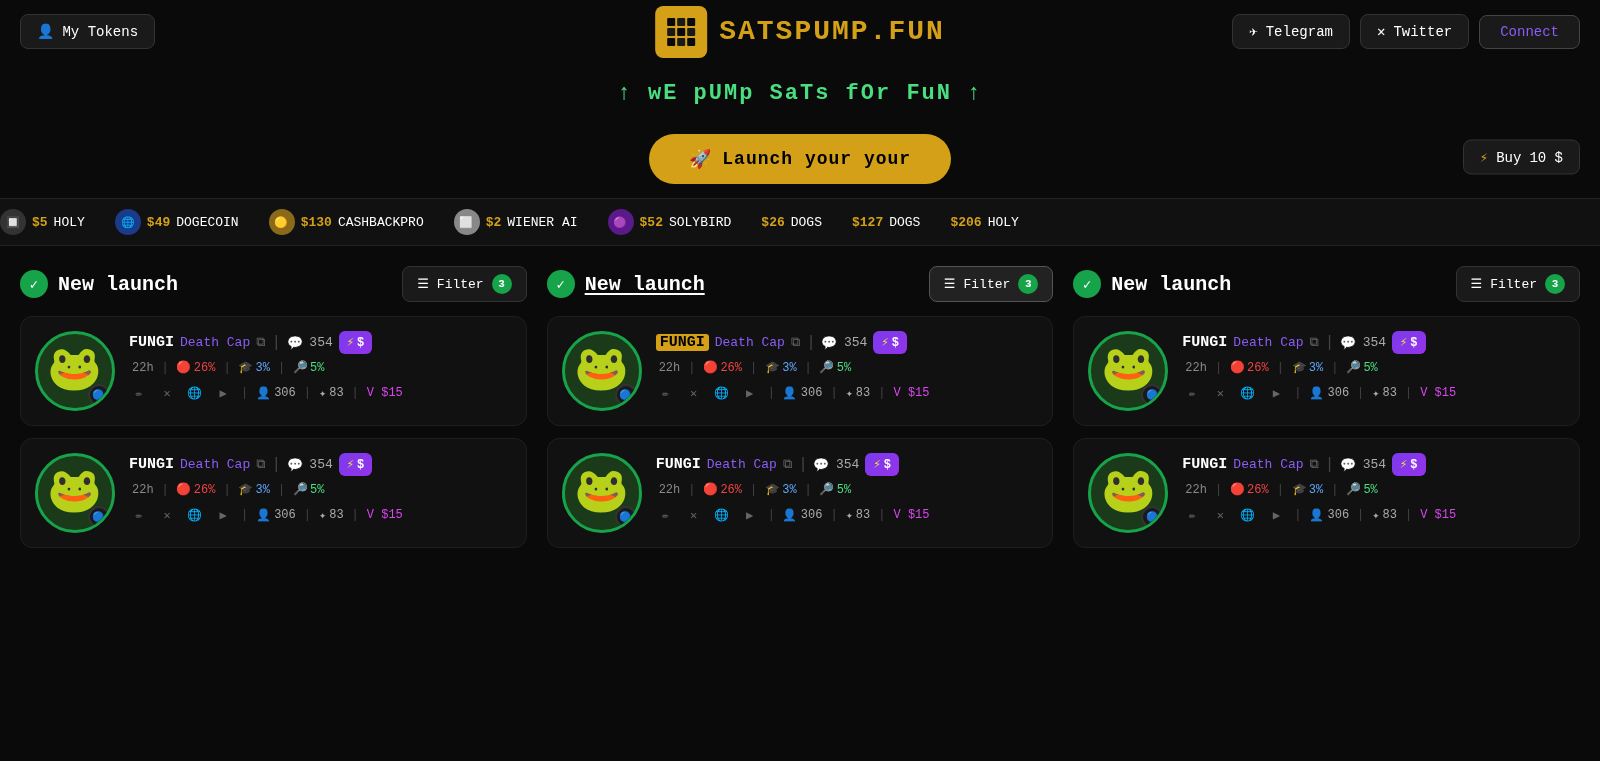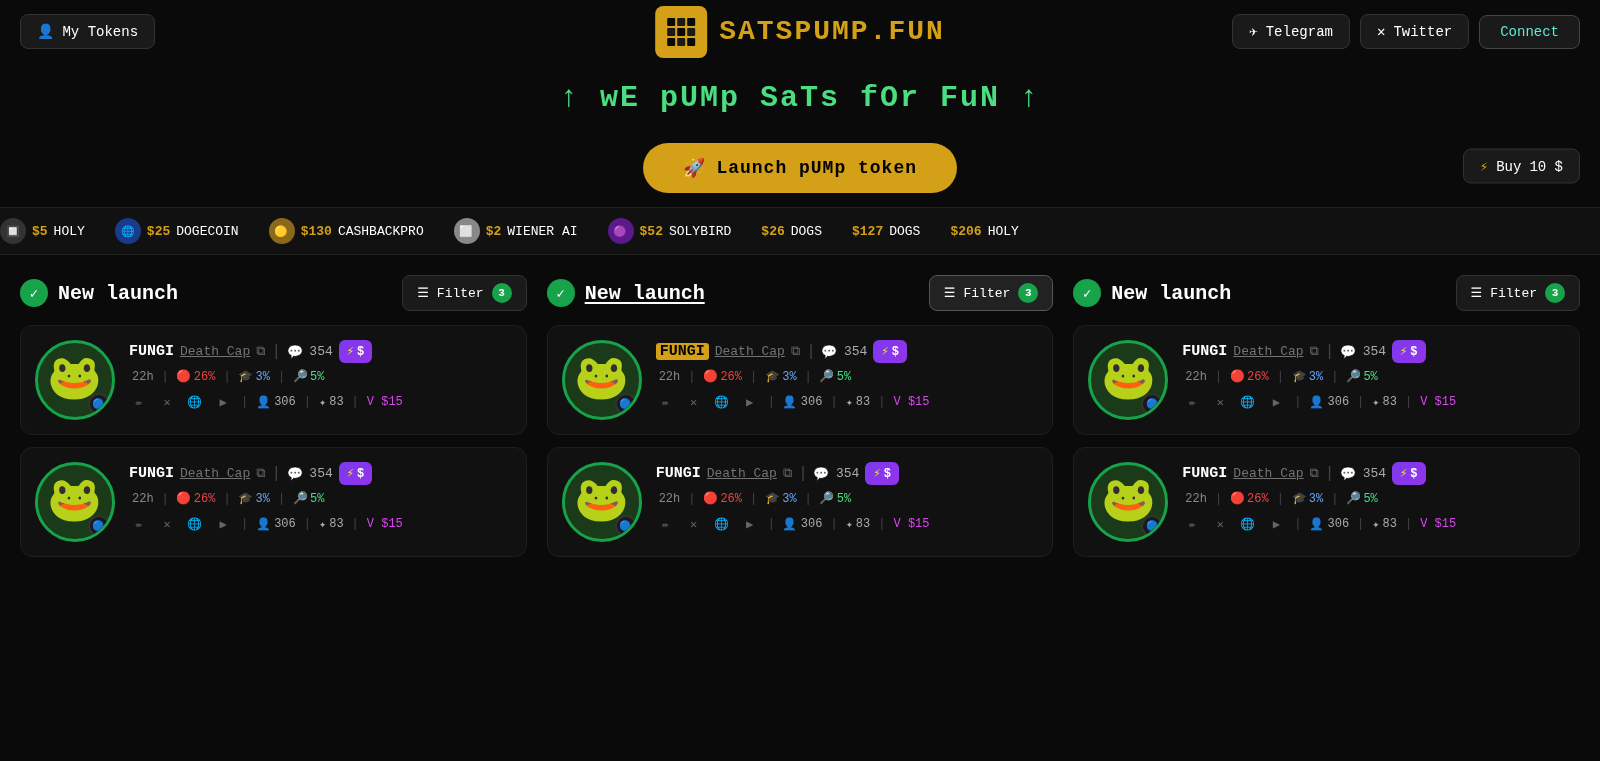--- a/index.html
+++ b/index.html
@@ -79,35 +79,35 @@
       cursor: pointer;
       font-family: inherit;
       font-size: 14px;
       display: flex;
       align-items: center;
       gap: 8px;
     }
     .connect-btn {
       background: #1a1a1a;
       border: 1px solid #444;
-      color: #5eead4;
+      color: #8b5cf6;
       padding: 8px 20px;
       border-radius: 8px;
       cursor: pointer;
       font-family: inherit;
       font-size: 14px;
     }
 
     
     .tagline-section {
       text-align: center;
       padding: 18px 0 10px 0;
     }
     .tagline {
-      font-size: 30px;
+      font-size: 22px;
       font-weight: bold;
       color: #4ade80;
       letter-spacing: 2px;
     }
 
     
     .launch-section {
       display: flex;
       justify-content: center;
       padding: 18px 0 14px 0;
@@ -288,21 +288,21 @@
       margin-bottom: 4px;
       flex-wrap: wrap;
     }
     .token-name { font-size: 15px; font-weight: bold; color: #fff; }
     .token-name.highlighted {
       background: #d4a017;
       color: #000;
       padding: 0 4px;
       border-radius: 3px;
     }
-    .token-desc { font-size: 13px; color: #737373; text-decoration: underline; }
+    .token-desc { font-size: 13px; color: #8b5cf6; }
     .copy-icon { color: #666; cursor: pointer; font-size: 13px; }
     .comment-icon { color: #666; font-size: 13px; }
     .comment-count { font-size: 13px; color: #aaa; }
     .price-tag {
       background: linear-gradient(135deg, #7c3aed, #9333ea);
       color: #fff;
       padding: 4px 8px;
       border-radius: 6px;
       font-size: 12px;
       font-weight: bold;
@@ -396,39 +396,39 @@
   </div>
 </div>
 
 <div class="tagline-section">
   <div class="tagline">↑ wE pUMp SaTs fOr FuN ↑</div>
 </div>
 
 <div class="launch-section">
   <button class="launch-btn">
     <span>🚀</span>
-    <span>Launch pUMp token</span>
+    <span>Launch your your</span>
   </button>
   <div class="buy-widget">
     <span class="lightning">⚡</span>
     <span>Buy</span>
     <span>10 $</span>
   </div>
 </div>
 
 <div class="ticker-bar">
   <div class="ticker-inner">
     <div class="ticker-item">
       <div class="ticker-icon">🔲</div>
       <span class="price">$5</span>
       <span class="name">HOLY</span>
     </div>
     <div class="ticker-item">
       <div class="ticker-icon" style="background:#1a3a8a;">🌐</div>
-      <span class="price">$25</span>
+      <span class="price">$49</span>
       <span class="name">DOGECOIN</span>
     </div>
     <div class="ticker-item">
       <div class="ticker-icon" style="background:#8a6a1a;">🟡</div>
       <span class="price">$130</span>
       <span class="name">CASHBACKPRO</span>
     </div>
     <div class="ticker-item">
       <div class="ticker-icon" style="background:#888;">⬜</div>
       <span class="price">$2</span>

